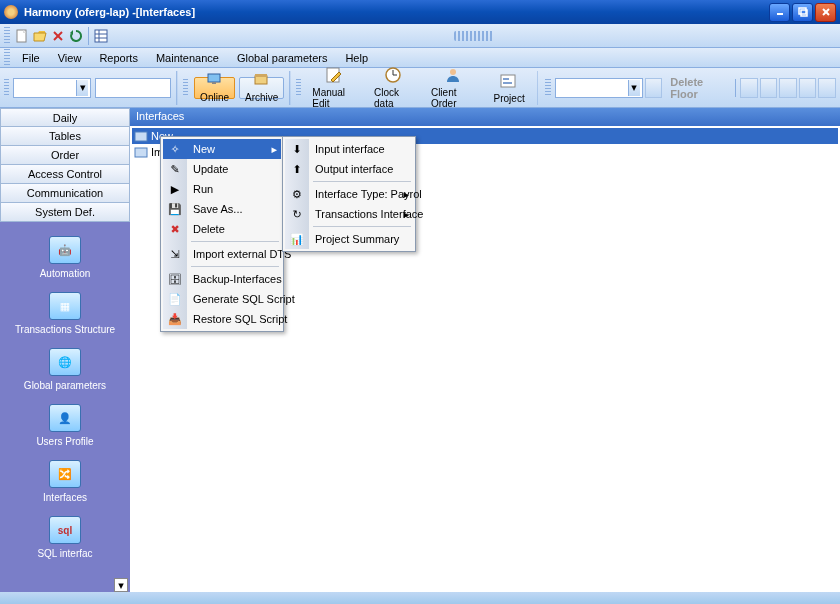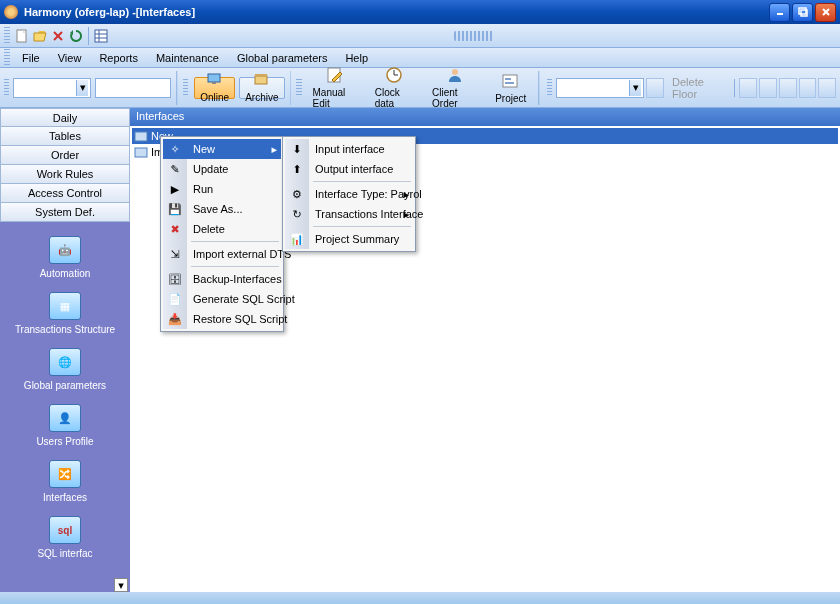--- a/index.html
+++ b/index.html
@@ -32,21 +32,21 @@
 .combo .drop { width: 12px; height: 16px; display: flex; align-items: center; justify-content: center; cursor: pointer; background: linear-gradient(#e8f0fa,#c0d8f4); border-left:1px solid #8aaee0;}
 .tbbtn { height: 34px; padding: 2px 6px; display: flex; flex-direction: column; align-items: center; justify-content: center; gap: 1px; cursor: pointer; border: 1px solid transparent; border-radius: 2px; }
 .tbbtn.active { border: 1px solid #e09020; background: linear-gradient(#ffe0a0,#ffc060); }
 .tbbtn.inline { flex-direction: column; height: 22px; gap: 4px; padding: 2px 5px; border: 1px solid #8aaee0; background: linear-gradient(#f0f6fc,#d8e6f6); }
 .tbbtn.inline.active { border: 1px solid #e09020; background: linear-gradient(#ffe0a0,#ffc060); }
 .tbbtn .ico { width: 16px; height: 16px; }
 .tbbtn .ico.big { width: 20px; height: 20px; }
 .tbbtn .lbl { font-size: 10px; }
 .tbgroup { display: flex; align-items: center; gap: 2px; padding: 2px; }
 .vsep { width: 2px; height: 34px; background: linear-gradient(to right,#8aaee0,transparent); margin: 0 3px;}
-.txtbtn { color: #999; padding: 4px 6px; }
+.txtbtn { color: #999; padding: 4px 6px; font-weight: bold; }
 .iconbtn { width: 20px; height: 20px; background: linear-gradient(#e8f0fa,#c0d8f4); border:1px solid #a8c4e8; display:inline-flex; align-items:center; justify-content:center;}
 
 
 .mainarea { position: absolute; top: 108px; left: 0; right: 0; bottom: 12px; display: flex; background: #fff; }
 .leftpanel { width: 130px; background: #7a7ec8; display: flex; flex-direction: column; }
 .navtabs { background: #e8eef8; text-align: center; }
 .navtab { height: 19px; border: 1px solid #a0b8d8; border-top: none; background: linear-gradient(#f8faff,#dce6f4); display: flex; align-items: center; justify-content: center; cursor: pointer; font-size: 11px; }
 .navtab:first-child { border-top: 1px solid #a0b8d8; }
 .navicons { flex: 1; padding: 8px 0; overflow: hidden; position: relative; }
 .navicon { display: flex; flex-direction: column; align-items: center; gap: 4px; padding: 6px 2px; color: #fff; cursor: pointer; }
@@ -230,22 +230,22 @@
   <span class="iconbtn"></span>
   <span class="iconbtn"></span>
 </div>
 
 <div class="mainarea">
   <div class="leftpanel">
     <div class="navtabs">
       <div class="navtab">Daily</div>
       <div class="navtab">Tables</div>
       <div class="navtab">Order</div>
-      <div class="navtab">Work Rules</div>
       <div class="navtab">Access Control</div>
+      <div class="navtab">Communication</div>
       <div class="navtab">System Def.</div>
     </div>
     <div class="navicons">
       <div class="navicon">
           <span class="ico">🤖</span>
           <span class="lbl">Automation</span>
         </div>
       <div class="navicon">
           <span class="ico">▦</span>
           <span class="lbl">Transactions Structure</span>

